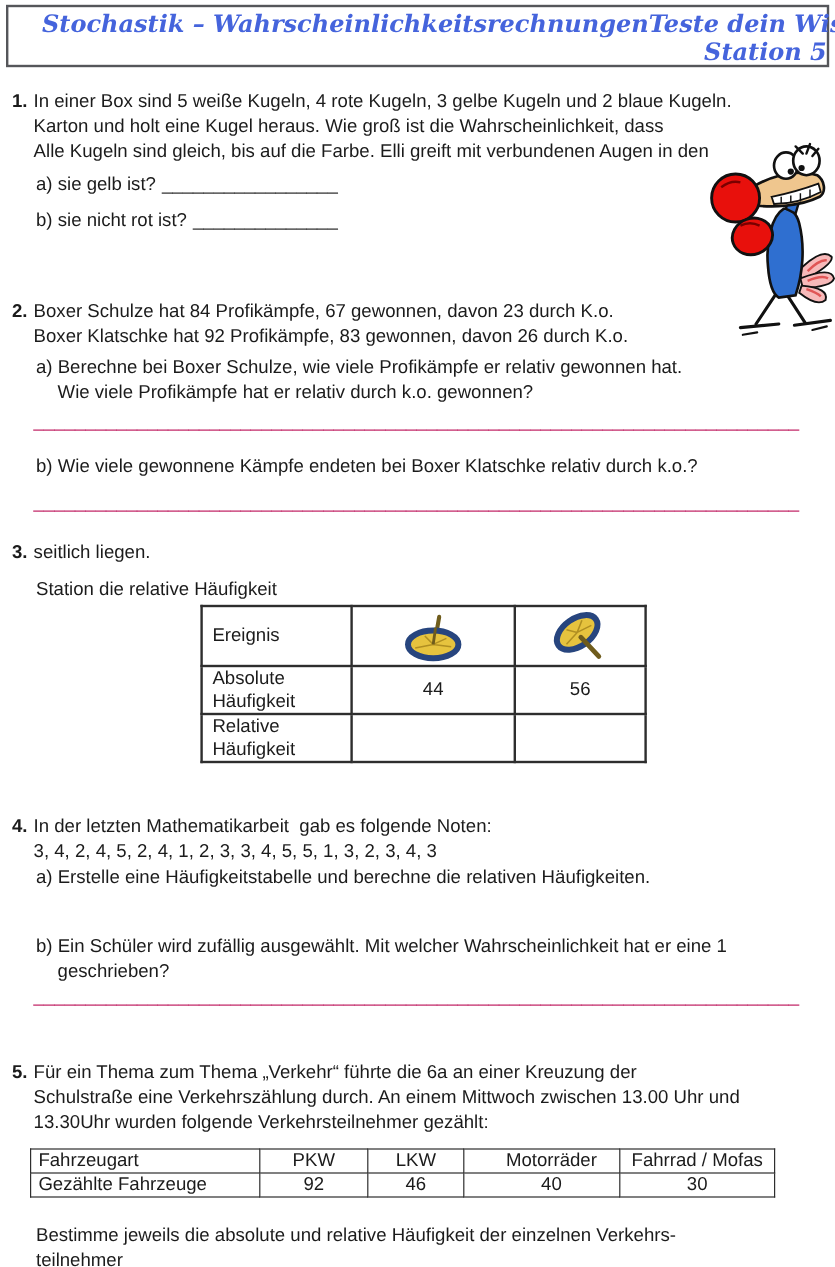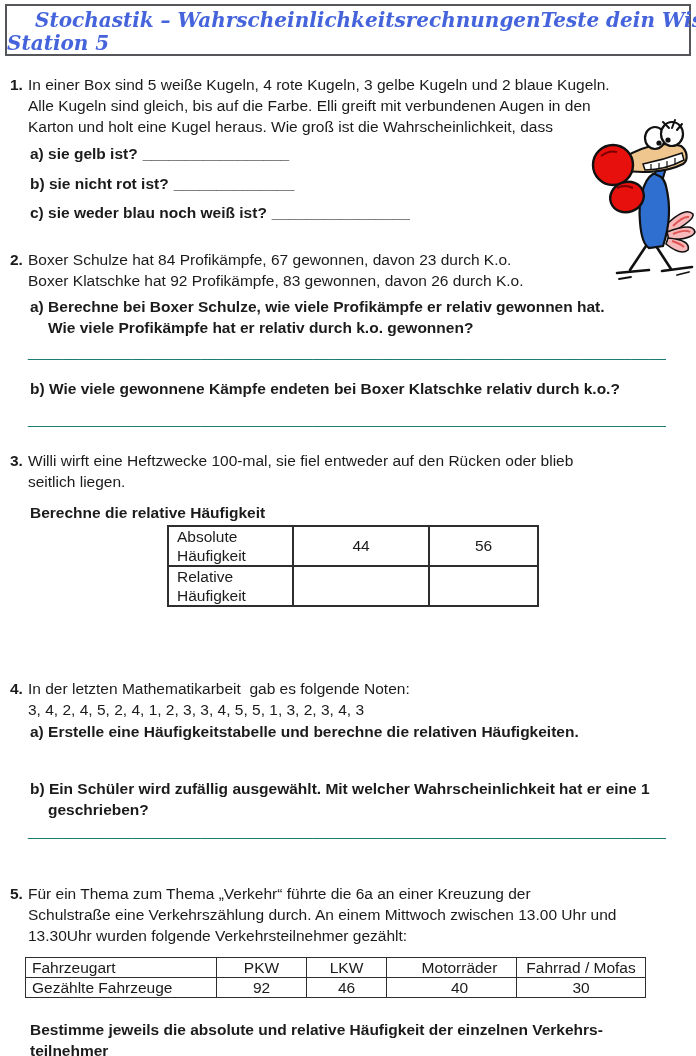--- a/index.html
+++ b/index.html
@@ -14,33 +14,33 @@
   .header-box {
     left:5px; top:4px; width:686px; height:52px;
     border:2px solid #55565a; background:#fff;
   }
   .script {
     font-family:"DejaVu Serif","Liberation Serif",serif;
     font-style:italic; font-weight:bold; color:#4564dc;
     font-size:20px; line-height:24px; white-space:nowrap;
   }
   .header-line1 { display:flex; justify-content:space-between; padding:2px 22px 0 28px;align-items:center; }
-  .header-line2 { text-align:left; margin-top:-1px; }
+  .header-line2 { text-align:right; margin-top:-1px; }
   
   .q { position:absolute; left:10px; width:680px; }
   .qrow { display:flex; align-items:flex-start; }
   .qnum { font-weight:bold; flex:0 0 18px; line-height:21px; }
   .qbody { flex:1 1 auto; }
   .line { line-height:21px; white-space:pre; }
-  .sub { margin-left:2px;font-weight:bold; }
+  .sub { margin-left:2px; }
   .cont { margin-left:20px; }
   .mt1{margin-top:1px}.mt3{margin-top:3px}.mt5{margin-top:5px}
   .mt6{margin-top:6px}.mt8{margin-top:8px}.mt9{margin-top:9px}.mt10{margin-top:10px}.mt16{margin-top:16px}.mt21{margin-top:21px}.mt36{margin-top:36px}
   .blank { margin-left:5px; color:#222; letter-spacing:0; }
-  .blank-long { display:block; color:#0f766e; line-height:21px; white-space:pre; }
+  .blank-long { display:block; color:#be185d; line-height:21px; white-space:pre; }
   
   table { border-collapse:collapse; }
   .t3 { margin-left:139px; margin-top:2px; }
   .t3 td { border:2px solid #2e2e2e; vertical-align:middle; padding:0; }
   .t3 .c1 { width:125px; padding-left:8px; }
   .t3 .c2 { width:136px; text-align:center; }
   .t3 .c3 { width:109px; text-align:center; }
   .t3 .r1 { height:50px; }
   .t3 .r2 { height:40px; }
   .t3 .r3 { height:40px; }
@@ -102,25 +102,24 @@
   <ellipse cx="44" cy="79" rx="17" ry="15" transform="rotate(-20 44 79)" fill="#e8100c" stroke="#111" stroke-width="2.4"></ellipse>
   <path d="M18,38 Q26,32 34,34" stroke="#7a0000" stroke-width="2" fill="none"></path>
   <path d="M34,70 Q42,66 50,70" stroke="#7a0000" stroke-width="2" fill="none"></path>
 </svg>
 
 <div class="q" style="top:74px">
   <div class="qrow">
     <span class="qnum">1.</span>
     <div class="qbody">
       <div class="line">In einer Box sind 5 weiße Kugeln, 4 rote Kugeln, 3 gelbe Kugeln und 2 blaue Kugeln.</div>
+      <div class="line">Karton und holt eine Kugel heraus. Wie groß ist die Wahrscheinlichkeit, dass</div>
       <div class="line">Alle Kugeln sind gleich, bis auf die Farbe. Elli greift mit verbundenen Augen in den</div>
-      <div class="line">Karton und holt eine Kugel heraus. Wie groß ist die Wahrscheinlichkeit, dass</div>
       <div class="line sub mt6"><span>a) sie gelb ist?</span><span class="blank">_________________</span></div>
       <div class="line sub mt9"><span>b) sie nicht rot ist?</span><span class="blank">______________</span></div>
-      <div class="line sub mt8"><span>c) sie weder blau noch weiß ist?</span><span class="blank">________________</span></div>
     </div>
   </div>
 </div>
 
 <div class="q" style="top:249px">
   <div class="qrow">
     <span class="qnum">2.</span>
     <div class="qbody">
       <div class="line">Boxer Schulze hat 84 Profikämpfe, 67 gewonnen, davon 23 durch K.o.</div>
       <div class="line">Boxer Klatschke hat 92 Profikämpfe, 83 gewonnen, davon 26 durch K.o.</div>
@@ -130,25 +129,44 @@
       <div class="line sub mt16">b) Wie viele gewonnene Kämpfe endeten bei Boxer Klatschke relativ durch k.o.?</div>
       <div class="blank-long mt9">__________________________________________________________________________</div>
     </div>
   </div>
 </div>
 
 <div class="q" style="top:450px">
   <div class="qrow">
     <span class="qnum">3.</span>
     <div class="qbody">
-      <div class="line">Willi wirft eine Heftzwecke 100-mal, sie fiel entweder auf den Rücken oder blieb</div>
       <div class="line">seitlich liegen.</div>
-      <div class="line sub mt10">Berechne die relative Häufigkeit</div>
+      <div class="line sub mt10">Station die relative Häufigkeit</div>
       <table class="t3">
         <tbody>
+            <tr class="r1">
+          <td class="c1">Ereignis</td>
+          <td class="c2">
+            <svg class="tack" width="58" height="44" viewBox="0 0 58 44" aria-hidden="true">
+              <path d="M30,28 L34,5" stroke="#6f5c1c" stroke-width="3.4" stroke-linecap="round" fill="none"></path>
+              <ellipse cx="29" cy="28" rx="21" ry="11.5" fill="#e6c33e" stroke="#27457e" stroke-width="5"></ellipse>
+              <path d="M29,28 L14,31 M29,28 L44,30 M29,28 L22,21 M29,28 L40,23" stroke="#b08f22" stroke-width="1.3" fill="none"></path>
+              <path d="M29,28 L31,14" stroke="#6f5c1c" stroke-width="2.4" fill="none"></path>
+            </svg>
+          </td>
+          <td class="c3">
+            <svg class="tack" width="58" height="44" viewBox="0 0 58 44" aria-hidden="true">
+              <g transform="rotate(-35 26 18)">
+                <ellipse cx="26" cy="18" rx="19" ry="11.5" fill="#e6c33e" stroke="#27457e" stroke-width="5"></ellipse>
+                <path d="M26,18 L13,21 M26,18 L39,20 M26,18 L20,11 M26,18 L35,12" stroke="#b08f22" stroke-width="1.3" fill="none"></path>
+              </g>
+              <path d="M29,22 L44,38" stroke="#6f5c1c" stroke-width="4" stroke-linecap="round" fill="none"></path>
+            </svg>
+          </td>
+        </tr>
         <tr class="r2">
           <td class="c1">
             <div class="two-line">Absolute</div>
             <div class="two-line">Häufigkeit</div>
           </td>
           <td class="c2">44</td>
           <td class="c3">56</td>
         </tr>
         <tr class="r3">
           <td class="c1">

